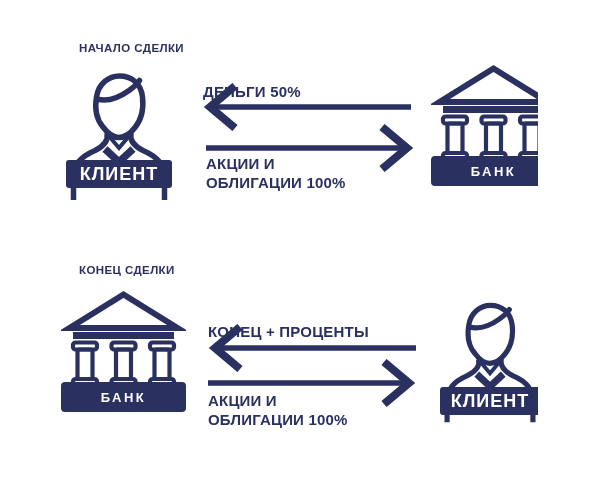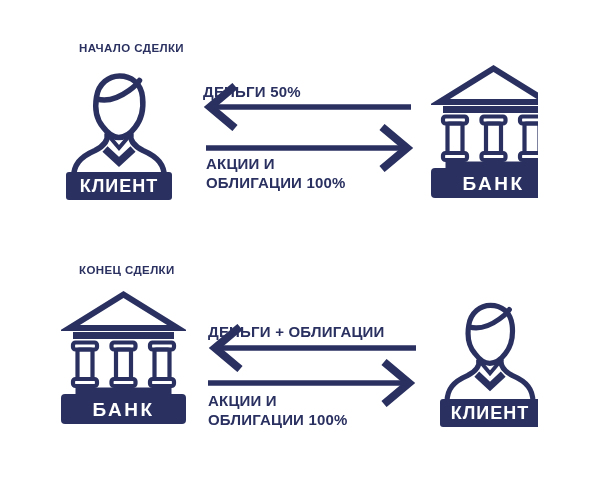--- a/index.html
+++ b/index.html
@@ -17,29 +17,29 @@
     position: absolute;
     font-size: 11.5px;
     font-weight: bold;
     letter-spacing: 0.4px;
     white-space: nowrap;
   }
   .actor { position: absolute; }
   .actor svg { position: absolute; left: 0; top: 0; width: 100%; height: 100%; display: block; }
   .banner {
     position: absolute;
-    left: 0; right: 0; bottom: 0;
+    left: 0; right: 0; bottom: 12px;
     background: var(--navy, #2a3160);
     color: var(--label-text, #ffffff);
     font-weight: bold;
     text-align: center;
     white-space: nowrap;
   }
   .person-banner { height: 28px; line-height: 29px; font-size: 18px; letter-spacing: 1px; border-radius: 3px; }
-  .bank-banner   { height: 30px; line-height: 31px; font-size: 19px; letter-spacing: 2.5px; border-radius: 4px; }
+  .bank-banner   { height: 30px; line-height: 31px; font-size: 13px; letter-spacing: 2.5px; border-radius: 4px; }
   .arrow { position: absolute; display: block; }
   .arrow-label {
     position: absolute;
     font-size: 15px;
     font-weight: bold;
     line-height: 18.5px;
     letter-spacing: 0.2px;
     white-space: pre-line;
   }
   .align-right { text-align: left; }
@@ -140,21 +140,21 @@
   <div class="actor" style="left:440px; top:295px; width:100px; height:132px">
     <svg viewBox="0 0 106 130">
       <use href="#person-shape"></use>
     </svg>
     <div class="banner person-banner">КЛИЕНТ</div>
   </div>
 
   <svg class="arrow" style="left:208px; top:324px" width="210" height="48" viewBox="0 0 210 48">
     <use href="#arrow-left-shape"></use>
   </svg>
-  <div class="arrow-label align-right" style="left:208px; top:323px; width:206px">ДЕНЬГИ + ОБЛИГАЦИИ</div>
+  <div class="arrow-label align-right" style="left:208px; top:323px; width:206px">КОНЕЦ + ПРОЦЕНТЫ</div>
 
   <svg class="arrow" style="left:206px; top:359px" width="210" height="48" viewBox="0 0 210 48">
     <use href="#arrow-right-shape"></use>
   </svg>
   <div class="arrow-label" style="left:208px; top:392px; width:210px">АКЦИИ  И
 ОБЛИГАЦИИ 100%</div>
 
 </div>
 
 </body></html>

